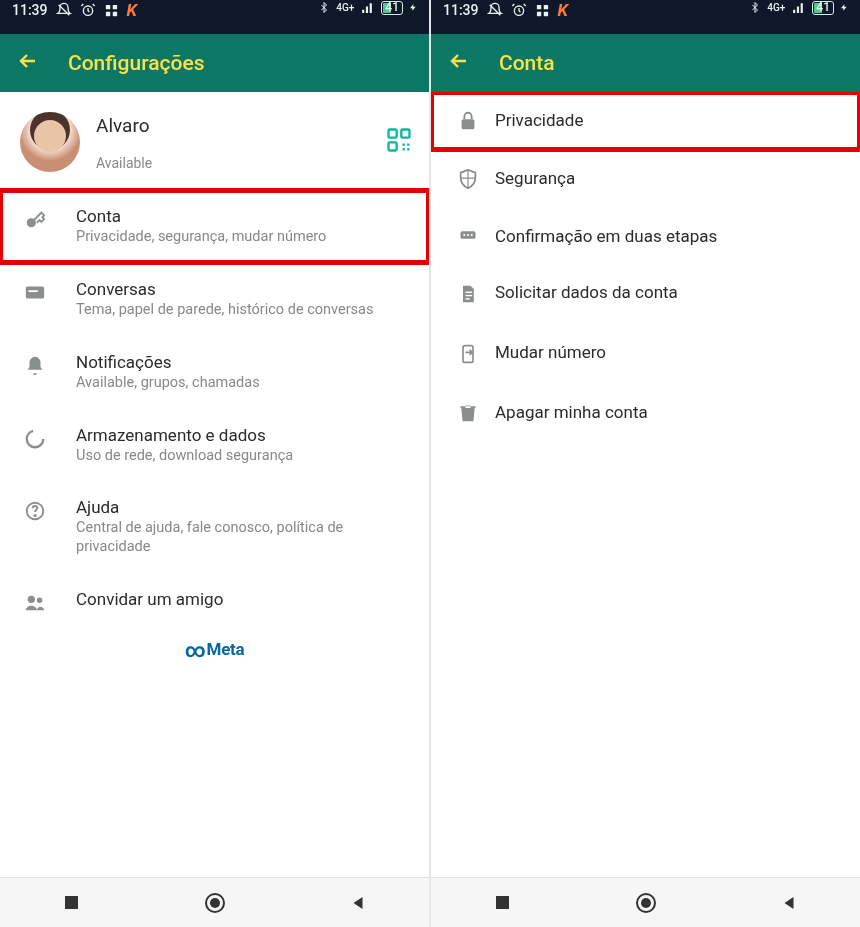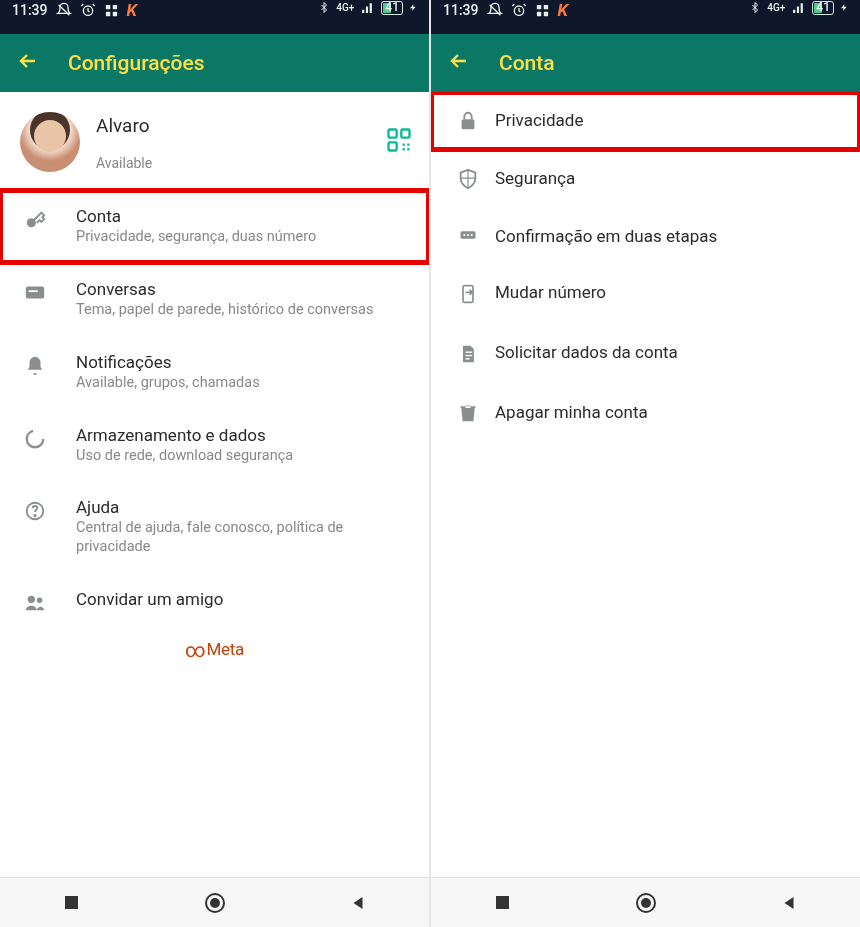--- a/index.html
+++ b/index.html
@@ -92,21 +92,21 @@
     }
     .row-text { flex: 1; }
     .row-title { font-size: 17px; color: #2b2b2b; }
     .row-sub { font-size: 14.5px; color: #888; margin-top: 2px; line-height: 1.3; }
 
     .highlight { outline: 5px solid #e60000; outline-offset: -3px; }
 
     .footer-meta {
       text-align: center; color: #8a8f8e; font-size: 13px; margin-top: 8px;
     }
-    .meta-logo { font-size: 17px; font-weight: 400; color: #c2410c; margin-top: 2px; letter-spacing: -0.3px; }
+    .meta-logo { font-size: 17px; font-weight: 700; color: #0369a1; margin-top: 2px; letter-spacing: -0.3px; }
     .meta-logo .inf { font-size: 20px; vertical-align: -2px; letter-spacing: -3px; }
 
     .navbar {
       height: 50px;
       background: #f6f6f6;
       display: flex;
       align-items: center;
       justify-content: space-around;
       border-top: 1px solid #e0e0e0;
     }
@@ -197,21 +197,21 @@
 
     <div class="row highlight">
       <span class="row-icon">
         <svg width="22" height="22" viewBox="0 0 24 24" fill="currentColor">
             <circle cx="8" cy="15" r="5"></circle>
             <path d="M11 12l8-8 3 3-2 2 2 2-3 3-2-2-3 3" fill="none" stroke="currentColor" stroke-width="2"></path>
           </svg>
       </span>
       <div class="row-text">
         <div class="row-title">Conta</div>
-        <div class="row-sub">Privacidade, segurança, duas número</div>
+        <div class="row-sub">Privacidade, segurança, mudar número</div>
       </div>
     </div>
 
     <div class="row">
       <span class="row-icon">
         <svg width="22" height="22" viewBox="0 0 24 24" fill="currentColor">
             <rect x="2" y="5" width="20" height="13" rx="2"></rect>
             <rect x="5" y="9" width="10" height="2" fill="#fff"></rect>
           </svg>
       </span>
@@ -387,46 +387,46 @@
             <circle cx="17" cy="12" r="1.4" fill="#fff"></circle>
           </svg>
       </span>
       <div class="row-text">
           <div class="row-title">Confirmação em duas etapas</div>
         </div>
     </div>
 
     <div class="row">
       <span class="row-icon">
-        <svg width="20" height="24" viewBox="0 0 24 24" fill="none" stroke="currentColor" stroke-width="2">
-            <rect x="6" y="2" width="12" height="20" rx="2"></rect>
-            <path d="M14 7l3 3-3 3M17 10h-8"></path>
-          </svg>
-      </span>
-      <div class="row-text">
-          <div class="row-title">Mudar número</div>
-        </div>
-    </div>
-
-    <div class="row">
-      <span class="row-icon">
         <svg width="20" height="24" viewBox="0 0 24 24" fill="currentColor">
             <path d="M6 2h9l4 4v16H6z"></path>
             <rect x="9" y="9" width="8" height="1.7" fill="#fff"></rect>
             <rect x="9" y="13" width="8" height="1.7" fill="#fff"></rect>
             <rect x="9" y="17" width="5" height="1.7" fill="#fff"></rect>
           </svg>
       </span>
       <div class="row-text">
           <div class="row-title">Solicitar dados da conta</div>
         </div>
     </div>
 
     <div class="row">
       <span class="row-icon">
+        <svg width="20" height="24" viewBox="0 0 24 24" fill="none" stroke="currentColor" stroke-width="2">
+            <rect x="6" y="2" width="12" height="20" rx="2"></rect>
+            <path d="M14 7l3 3-3 3M17 10h-8"></path>
+          </svg>
+      </span>
+      <div class="row-text">
+          <div class="row-title">Mudar número</div>
+        </div>
+    </div>
+
+    <div class="row">
+      <span class="row-icon">
         <svg width="20" height="22" viewBox="0 0 24 24" fill="currentColor">
             <path d="M4 6h16l-1.5 16h-13zM9 3h6v3H9zM3 6h18v-2H3z"></path>
           </svg>
       </span>
       <div class="row-text">
           <div class="row-title">Apagar minha conta</div>
         </div>
     </div>
   </div>
 

